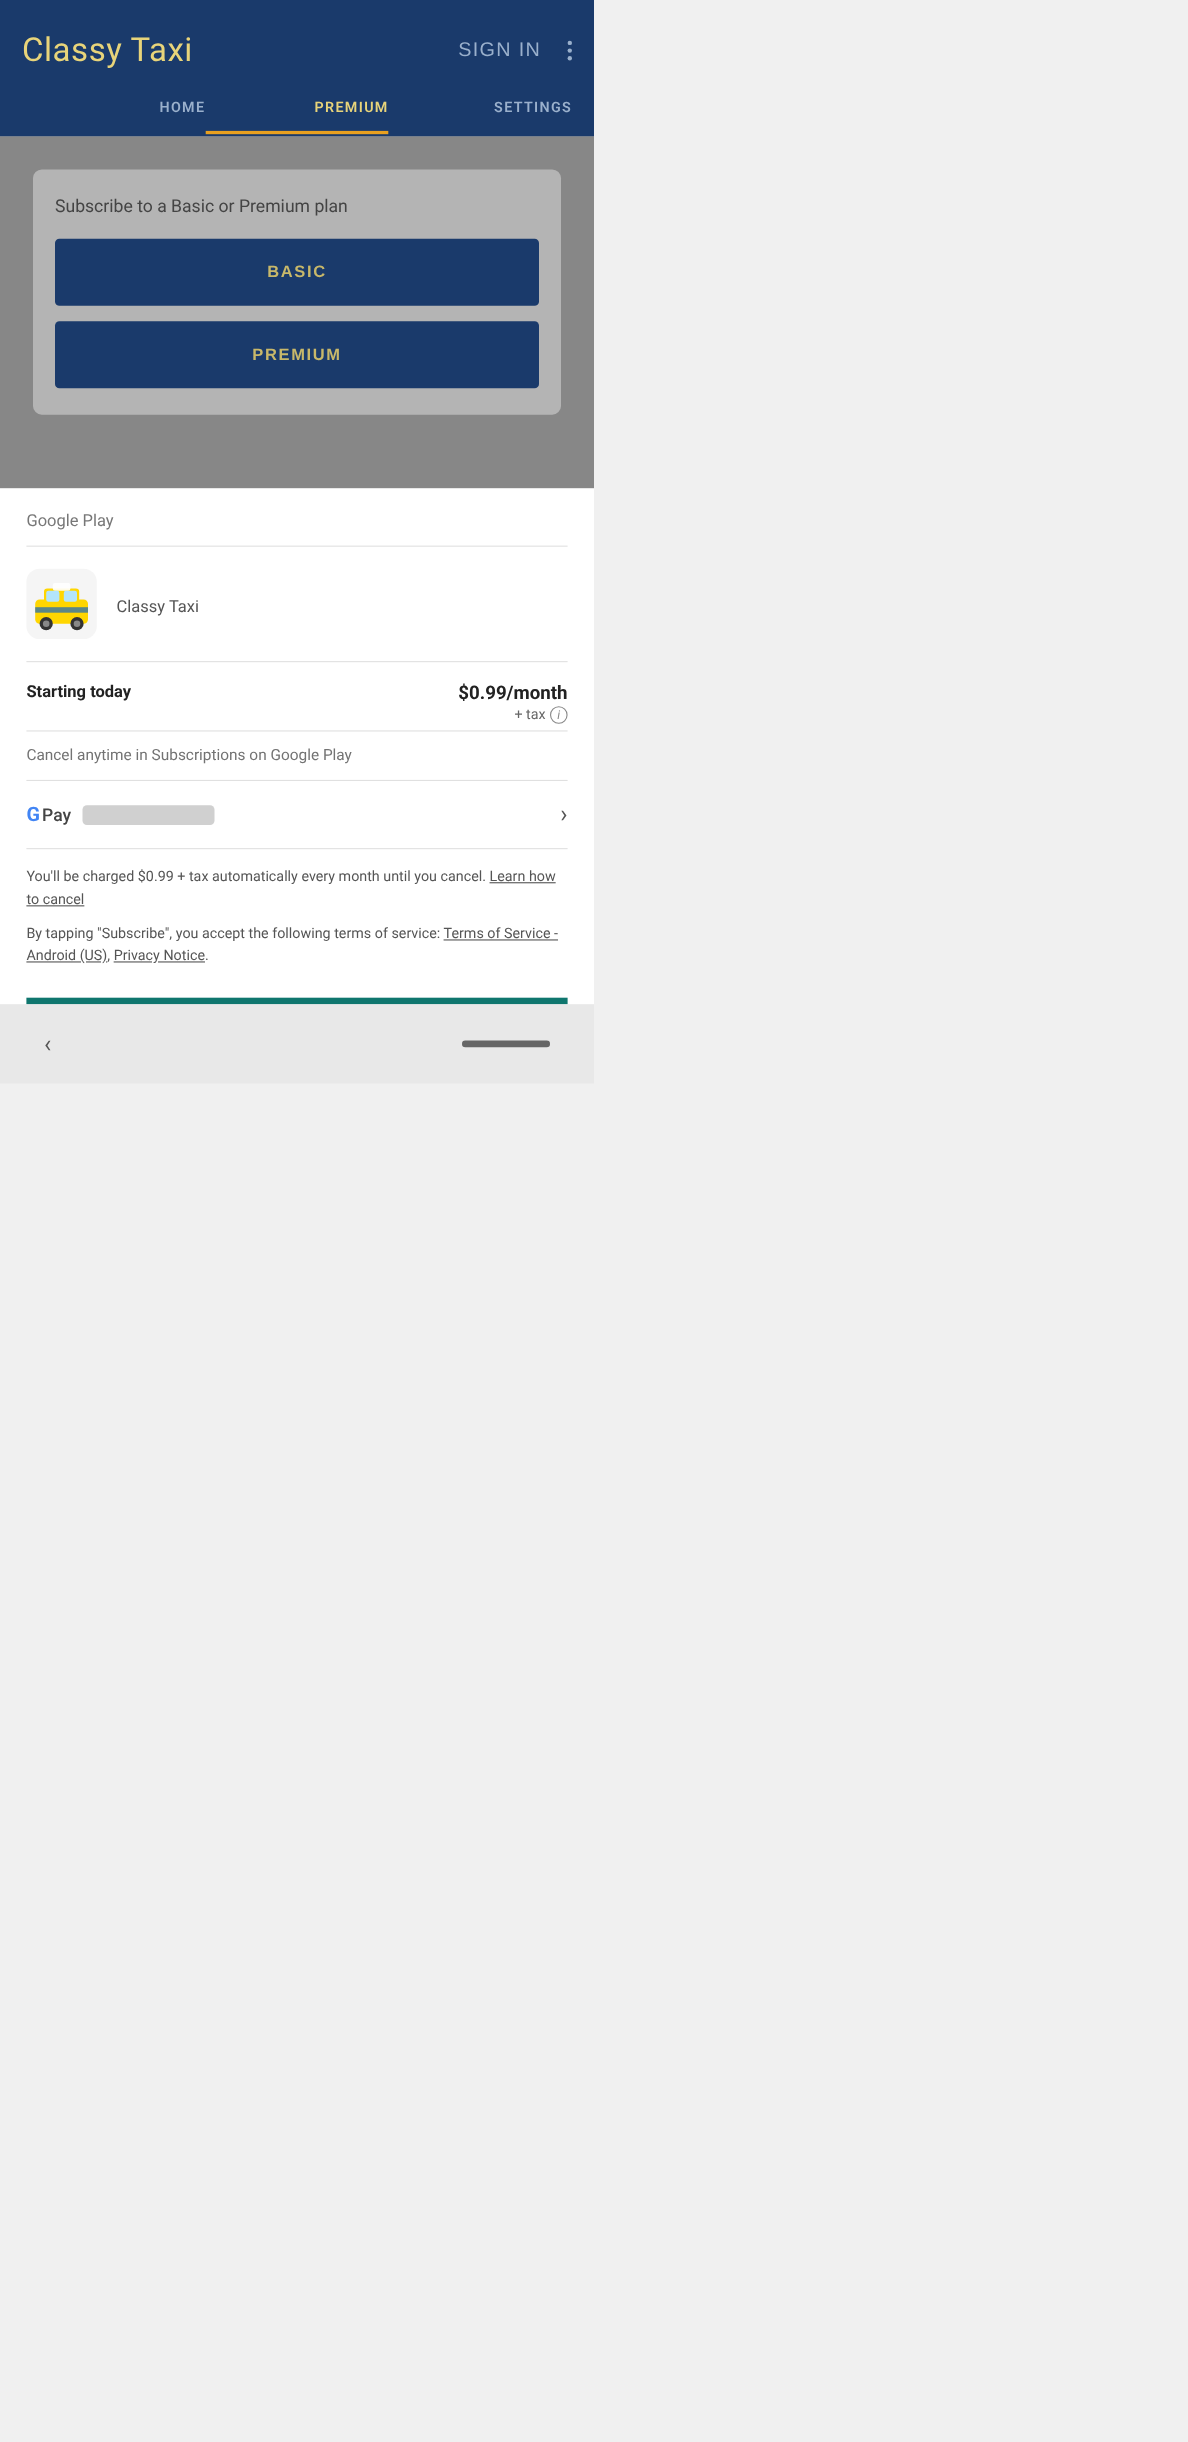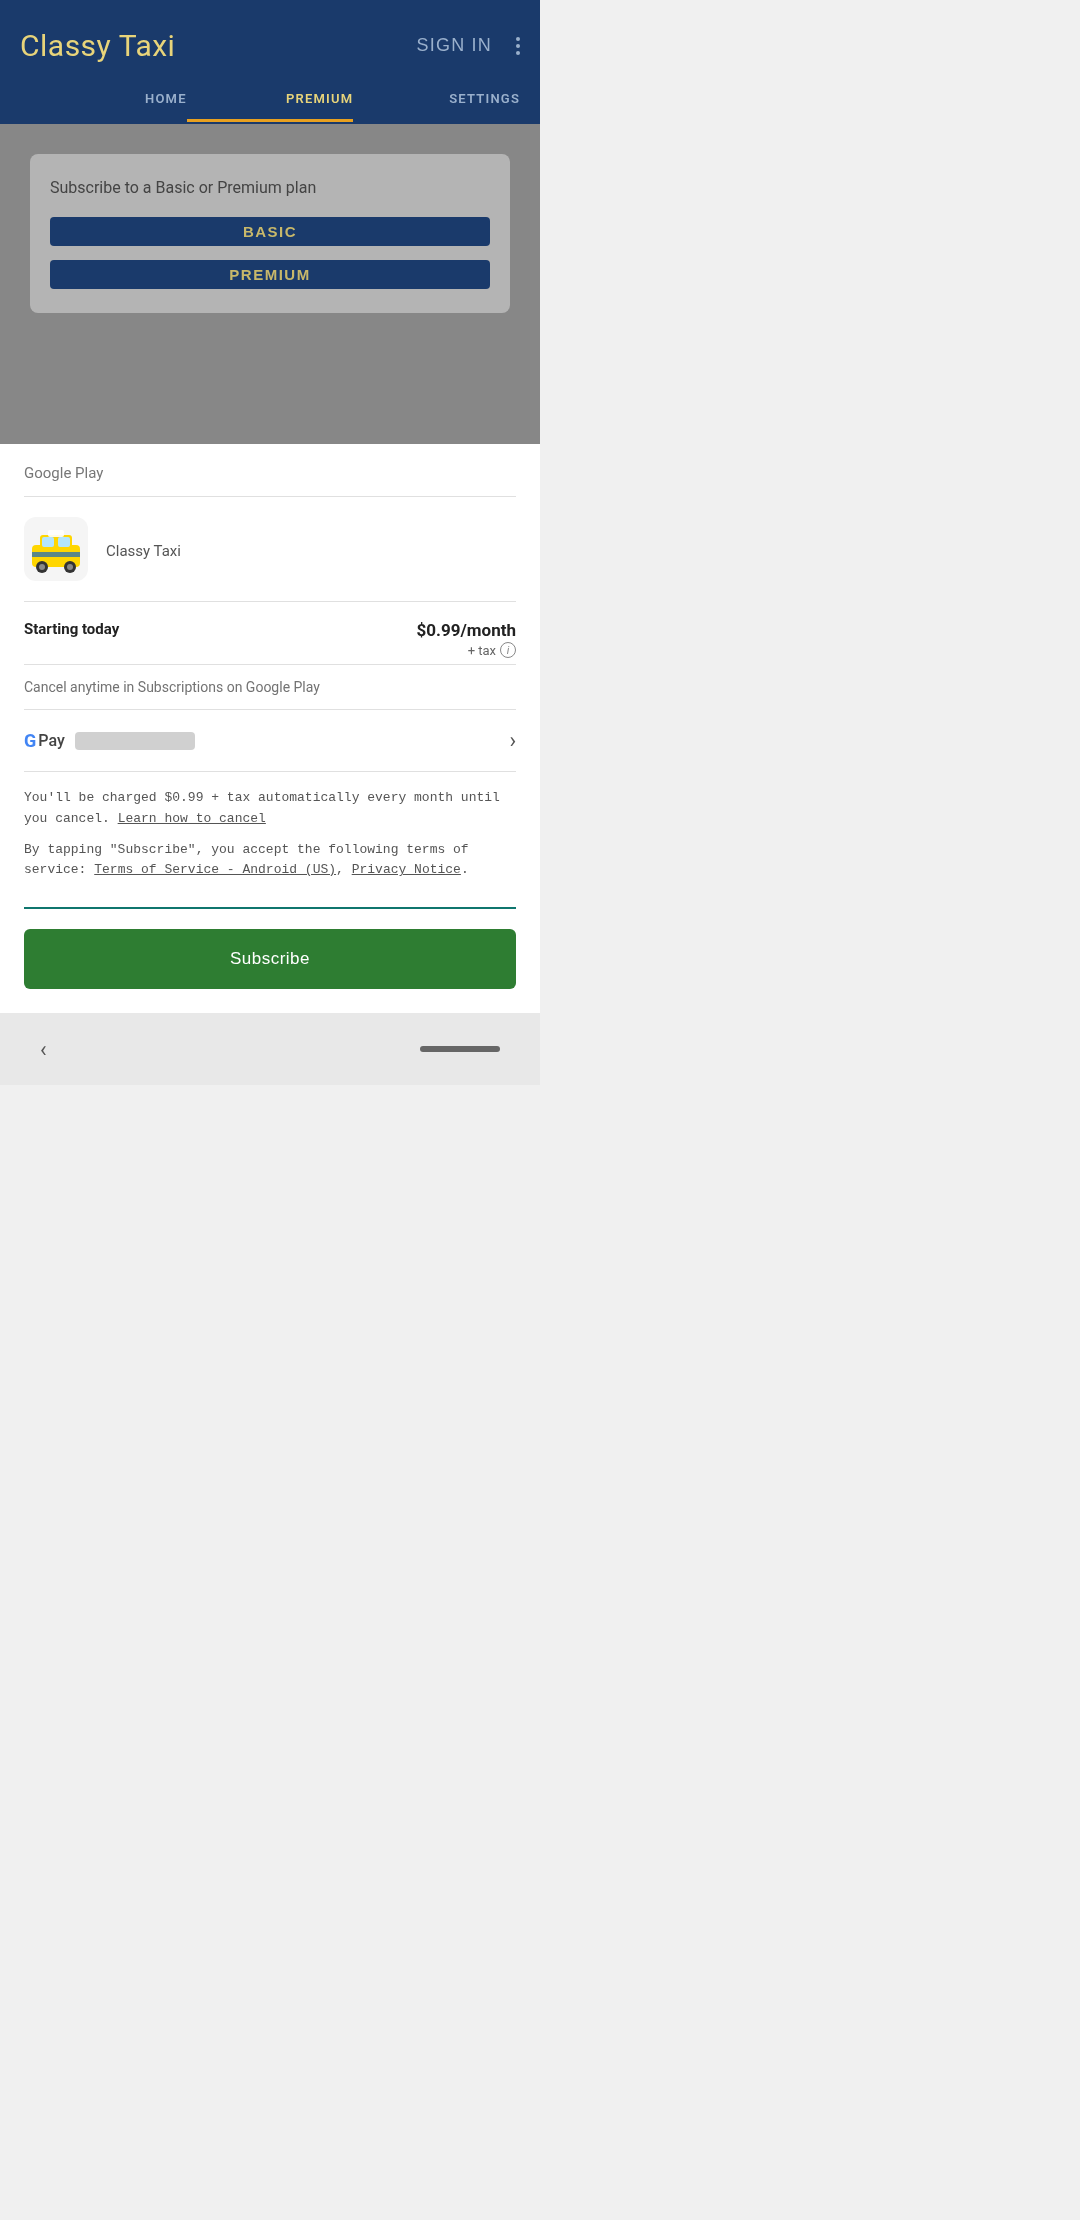--- a/index.html
+++ b/index.html
@@ -117,21 +117,21 @@
 
     .subscribe-text {
       color: #444;
       font-size: 16px;
       margin-bottom: 20px;
     }
 
     .plan-btn {
       display: block;
       width: 100%;
-      padding: 6px;
+      padding: 22px;
       background: #1a3a6b;
       color: #c8b86a;
       font-size: 15px;
       font-weight: 600;
       letter-spacing: 1.5px;
       border: none;
       border-radius: 4px;
       cursor: pointer;
       margin-bottom: 14px;
       text-align: center;
@@ -299,22 +299,21 @@
     }
 
     .chevron-right {
       color: #555;
       font-size: 22px;
     }
 
     
     .legal-section {
       padding: 16px 0;
-      border-bottom: 2px solid #0f766e;
-      font-family: Liberation Mono, monospace;
+      border-bottom: 6px solid #0f766e;
     }
 
     .legal-text {
       font-size: 13px;
       color: #555;
       line-height: 1.6;
       margin-bottom: 10px;
     }
 
     .legal-text a, .link {
@@ -462,21 +461,18 @@
       <span>You'll be charged $0.99 + tax automatically every month until you cancel.</span>
       <a class="link">Learn how to cancel</a>
     </p>
     <p class="legal-text">
       <span>By tapping "Subscribe", you accept the following terms of service:</span>
       <a class="link">Terms of Service - Android (US)</a>,
       <a class="link">Privacy Notice</a>.
     </p>
   </div>
 
-  <div class="subscribe-section">
-    <button class="subscribe-button">Subscribe</button>
-  </div>
 </div>
 
 <div class="bottom-nav">
   <span class="nav-back">‹</span>
   <div class="nav-pill"></div>
 </div>
 
 </body></html>

